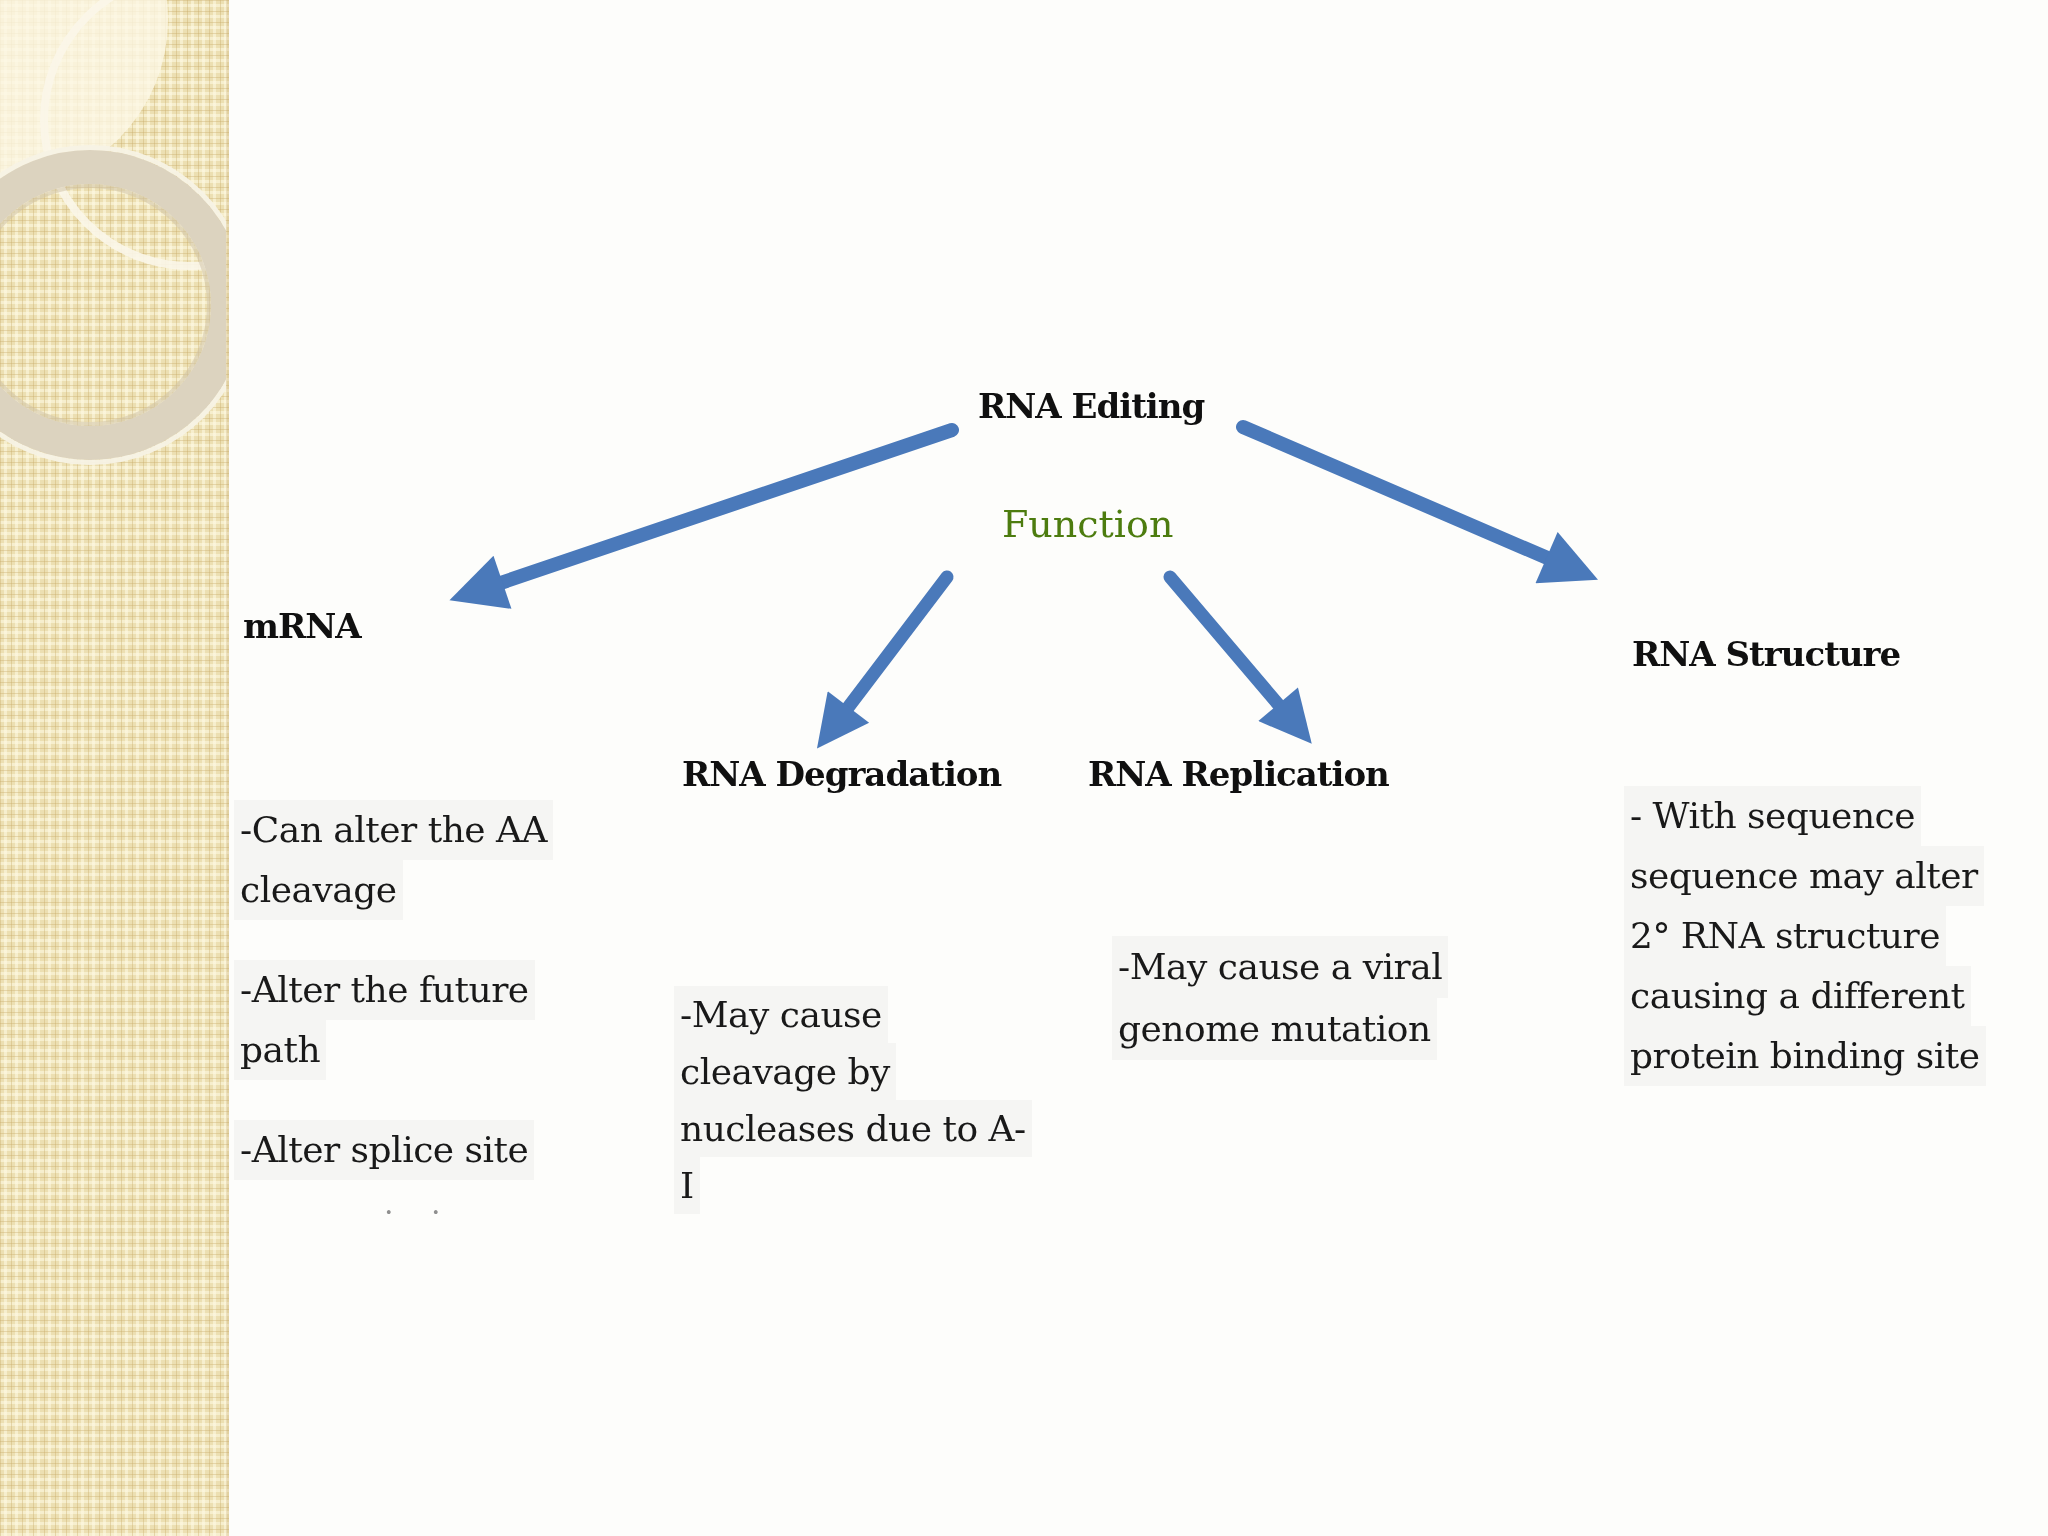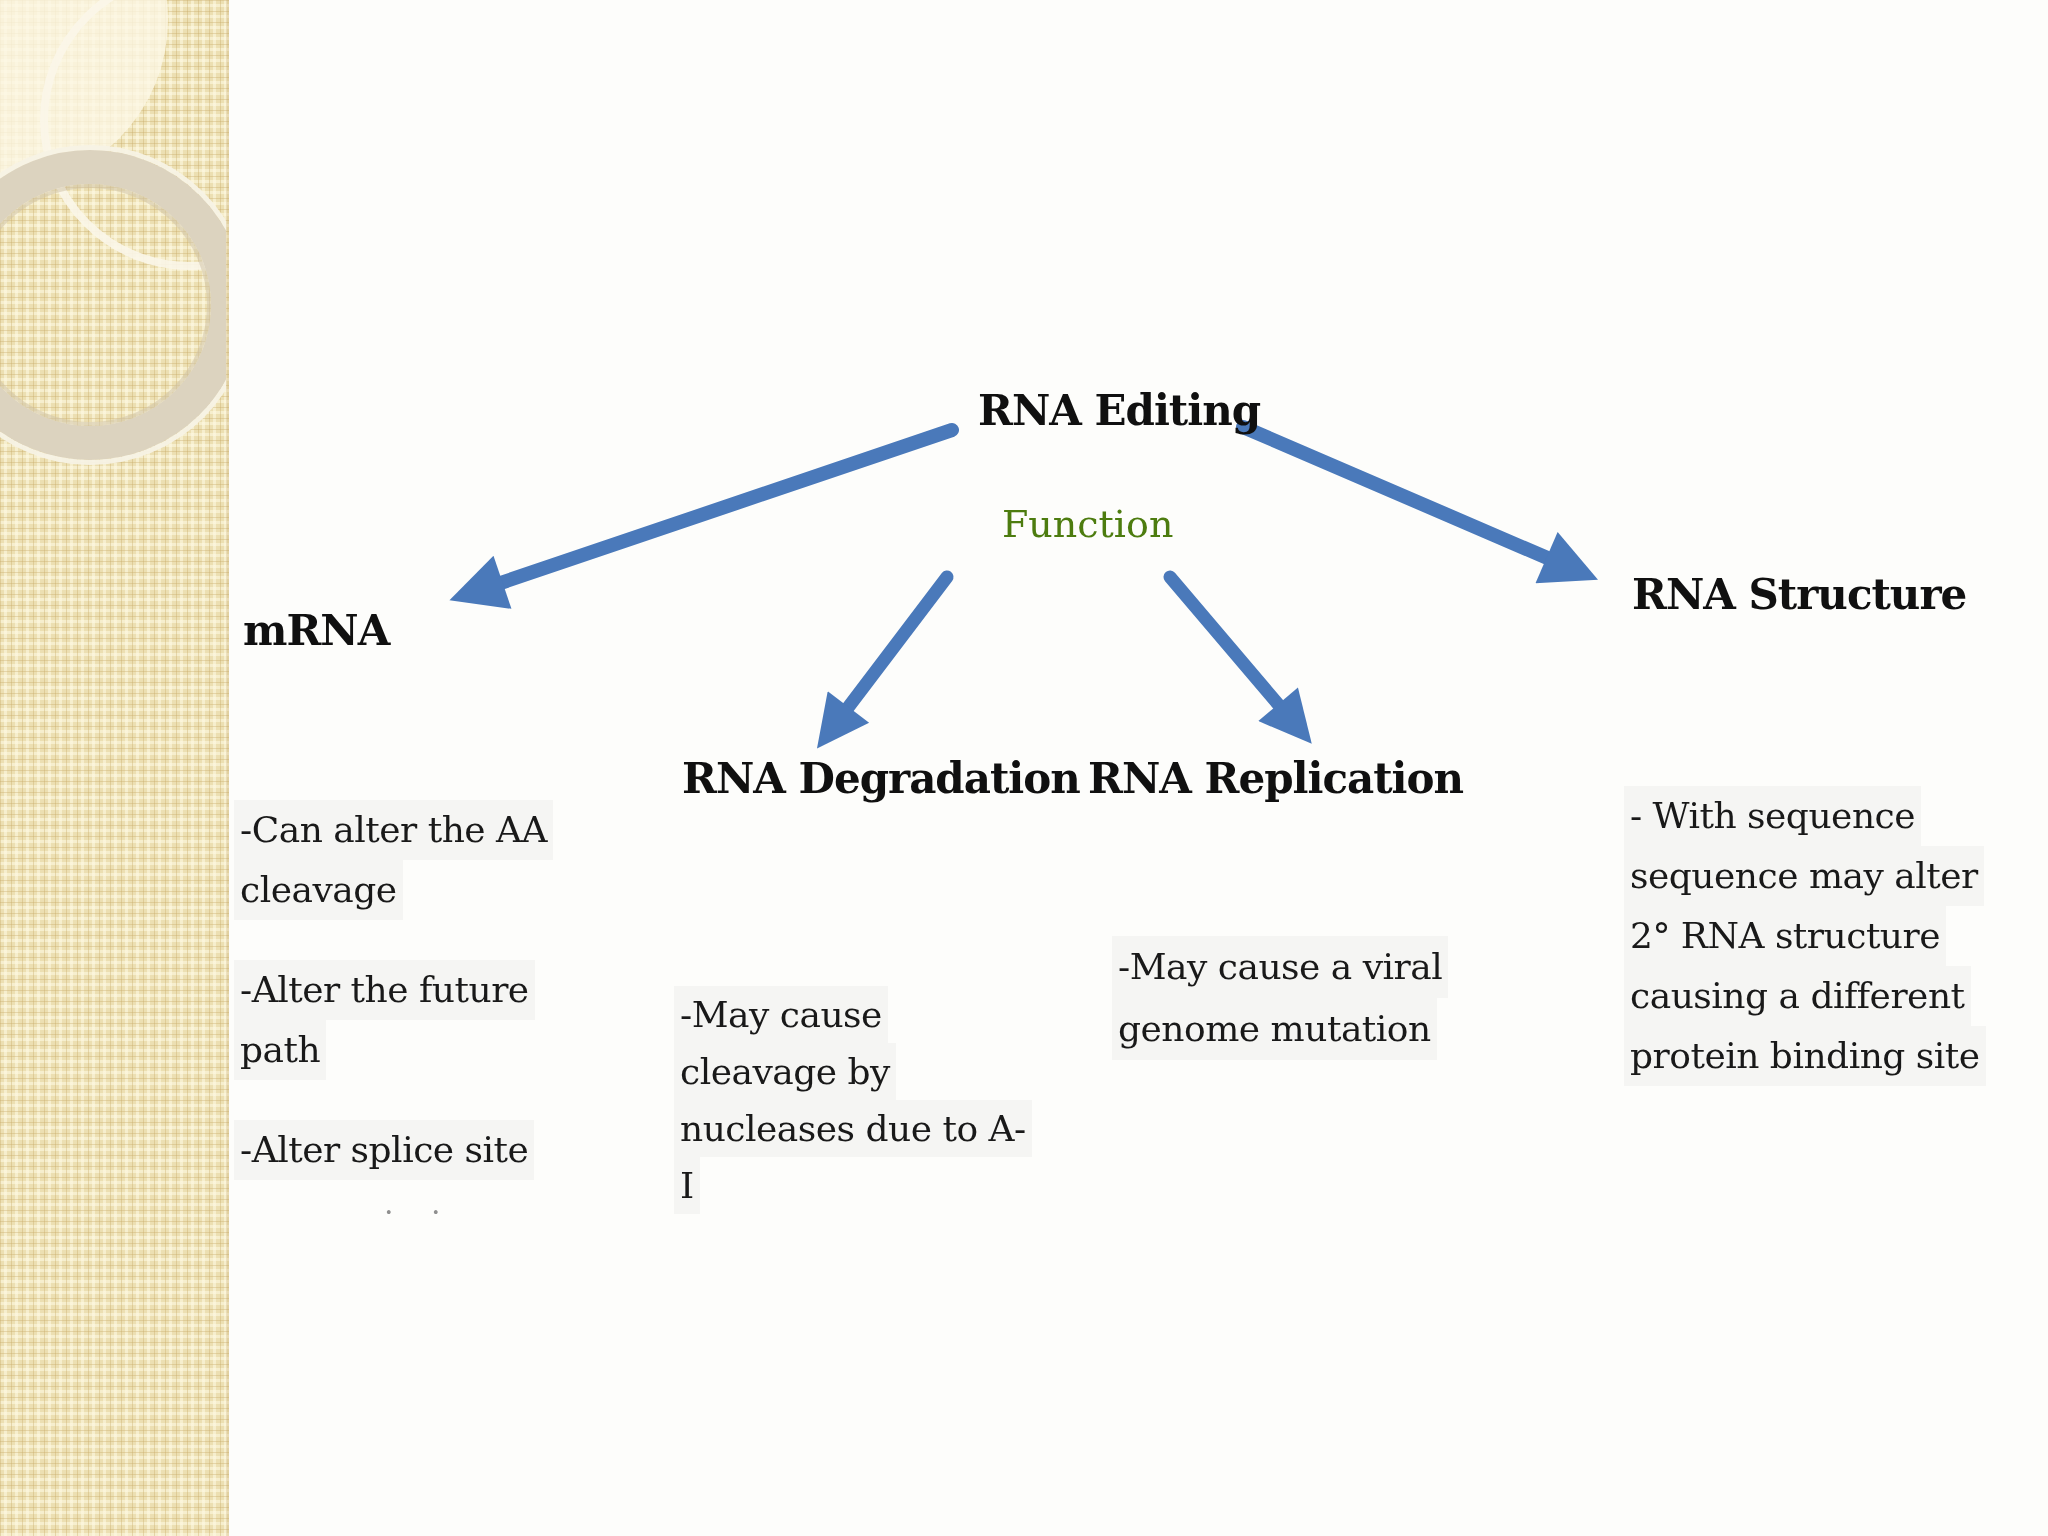--- a/index.html
+++ b/index.html
@@ -36,21 +36,21 @@
   .deco-ring-grey{
     width:310px;height:310px;left:-65px;top:150px;
     border:34px solid #dcd3bf;
     box-shadow:0 0 0 5px rgba(247,242,229,0.95), inset 0 0 0 4px rgba(209,197,170,0.55);
   }
   
   .canvas{position:absolute;inset:0;}
   .arrows{position:absolute;left:0;top:0;pointer-events:none;}
   .heading{
     position:absolute;white-space:nowrap;
-    font-weight:bold;font-size:42px;color:#101010;
+    font-weight:bold;font-size:34px;color:#101010;
     letter-spacing:-1px;line-height:1.1;
   }
   .function-label{
     position:absolute;white-space:nowrap;
     font-weight:normal;font-size:38px;color:#4d7c0f;line-height:1.1;
   }
   .notes{position:absolute;font-size:36px;color:#191919;letter-spacing:-0.5px;}
   .bullet{margin:0 0 40px 0;padding:0;}
   .bullet:last-child{margin-bottom:0;}
   .line{
@@ -87,21 +87,21 @@
       <line class="arrow" x1="952" y1="430" x2="468" y2="594" stroke-width="14" stroke-linecap="round" marker-end="url(#ah)" stroke="#4a79ba"></line>
       <line class="arrow" x1="947" y1="577" x2="828" y2="734" stroke-width="13" stroke-linecap="round" marker-end="url(#ah)" stroke="#4a79ba"></line>
       <line class="arrow" x1="1170" y1="577" x2="1300" y2="730" stroke-width="13" stroke-linecap="round" marker-end="url(#ah)" stroke="#4a79ba"></line>
       <line class="arrow" x1="1243" y1="427" x2="1580" y2="572" stroke-width="14" stroke-linecap="round" marker-end="url(#ah)" stroke="#4a79ba"></line>
     </svg>
 
     <div class="heading" style="left:978px;top:388px;">RNA Editing</div>
     <div class="function-label" style="left:1002px;top:504px;">Function</div>
 
     <div class="heading" style="left:243px;top:608px;">mRNA</div>
-    <div class="heading" style="left:1632px;top:572px;">RNA Structure</div>
+    <div class="heading" style="left:1632px;top:636px;">RNA Structure</div>
     <div class="heading" style="left:682px;top:756px;">RNA Degradation</div>
     <div class="heading" style="left:1088px;top:756px;">RNA Replication</div>
 
     <div class="notes" style="left:240px;top:800px;">
       <div class="bullet">
         <div class="line">-Can alter the AA</div>
         <div class="line">cleavage</div>
       </div>
       <div class="bullet">
         <div class="line">-Alter the future</div>

